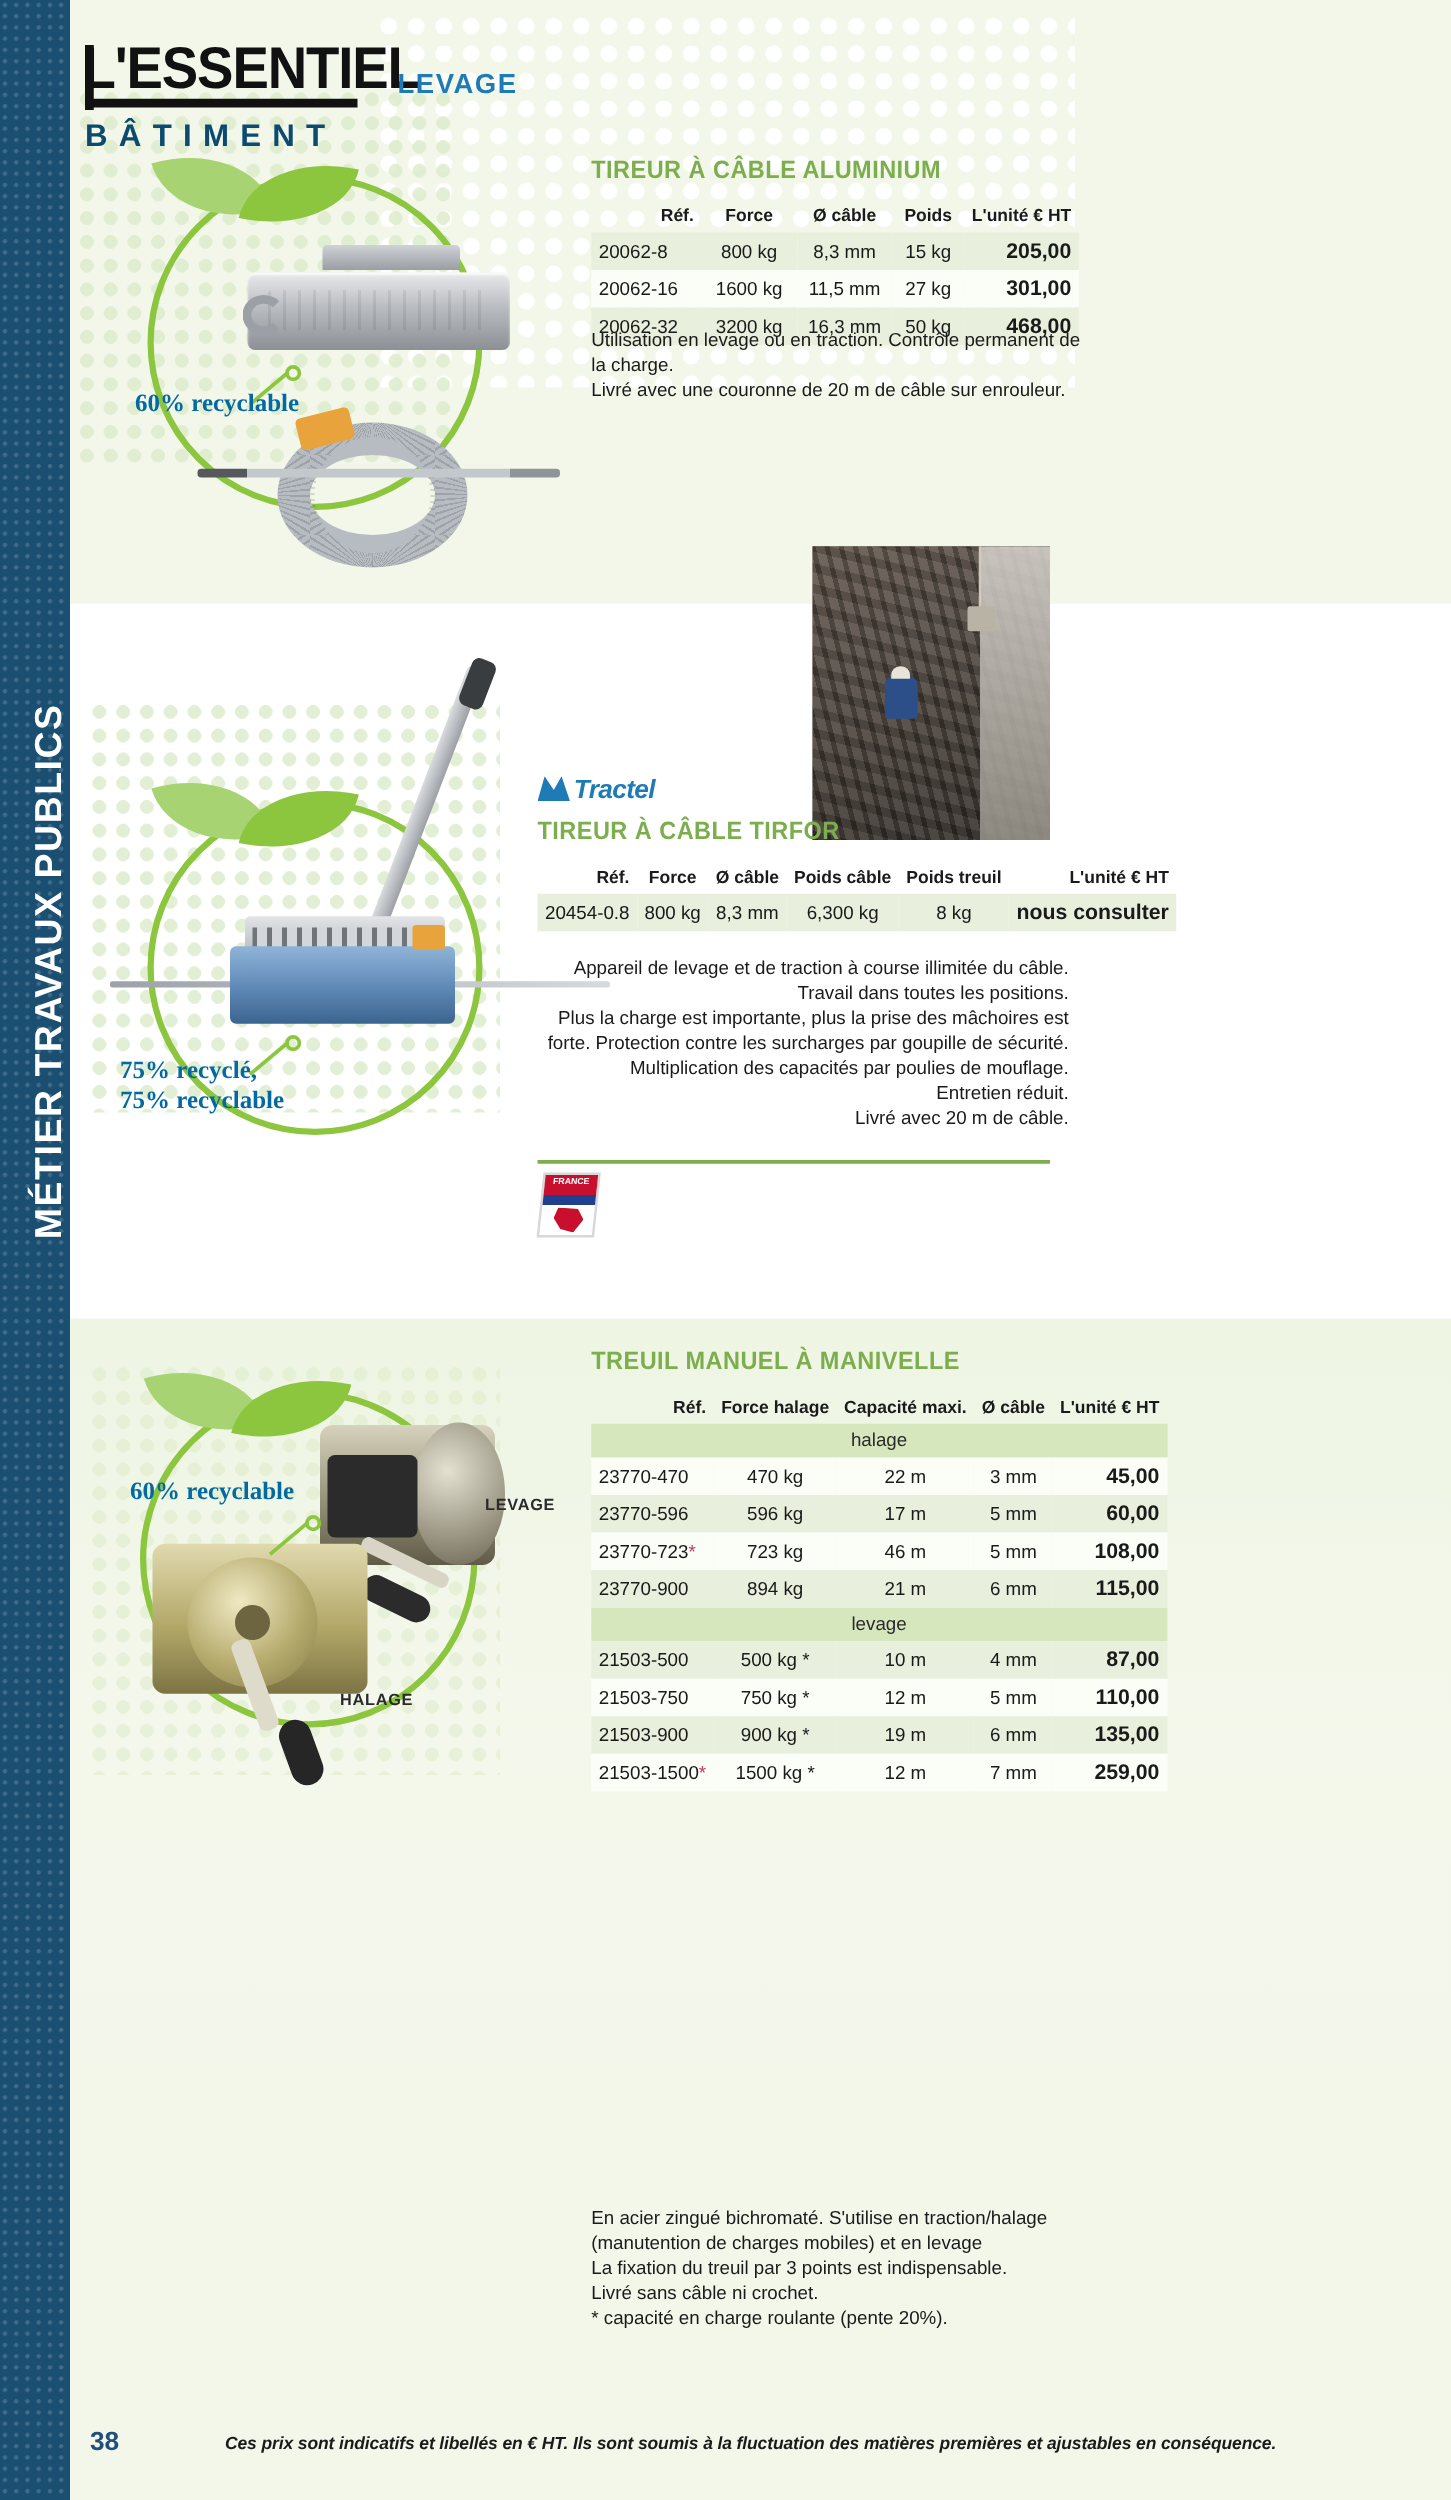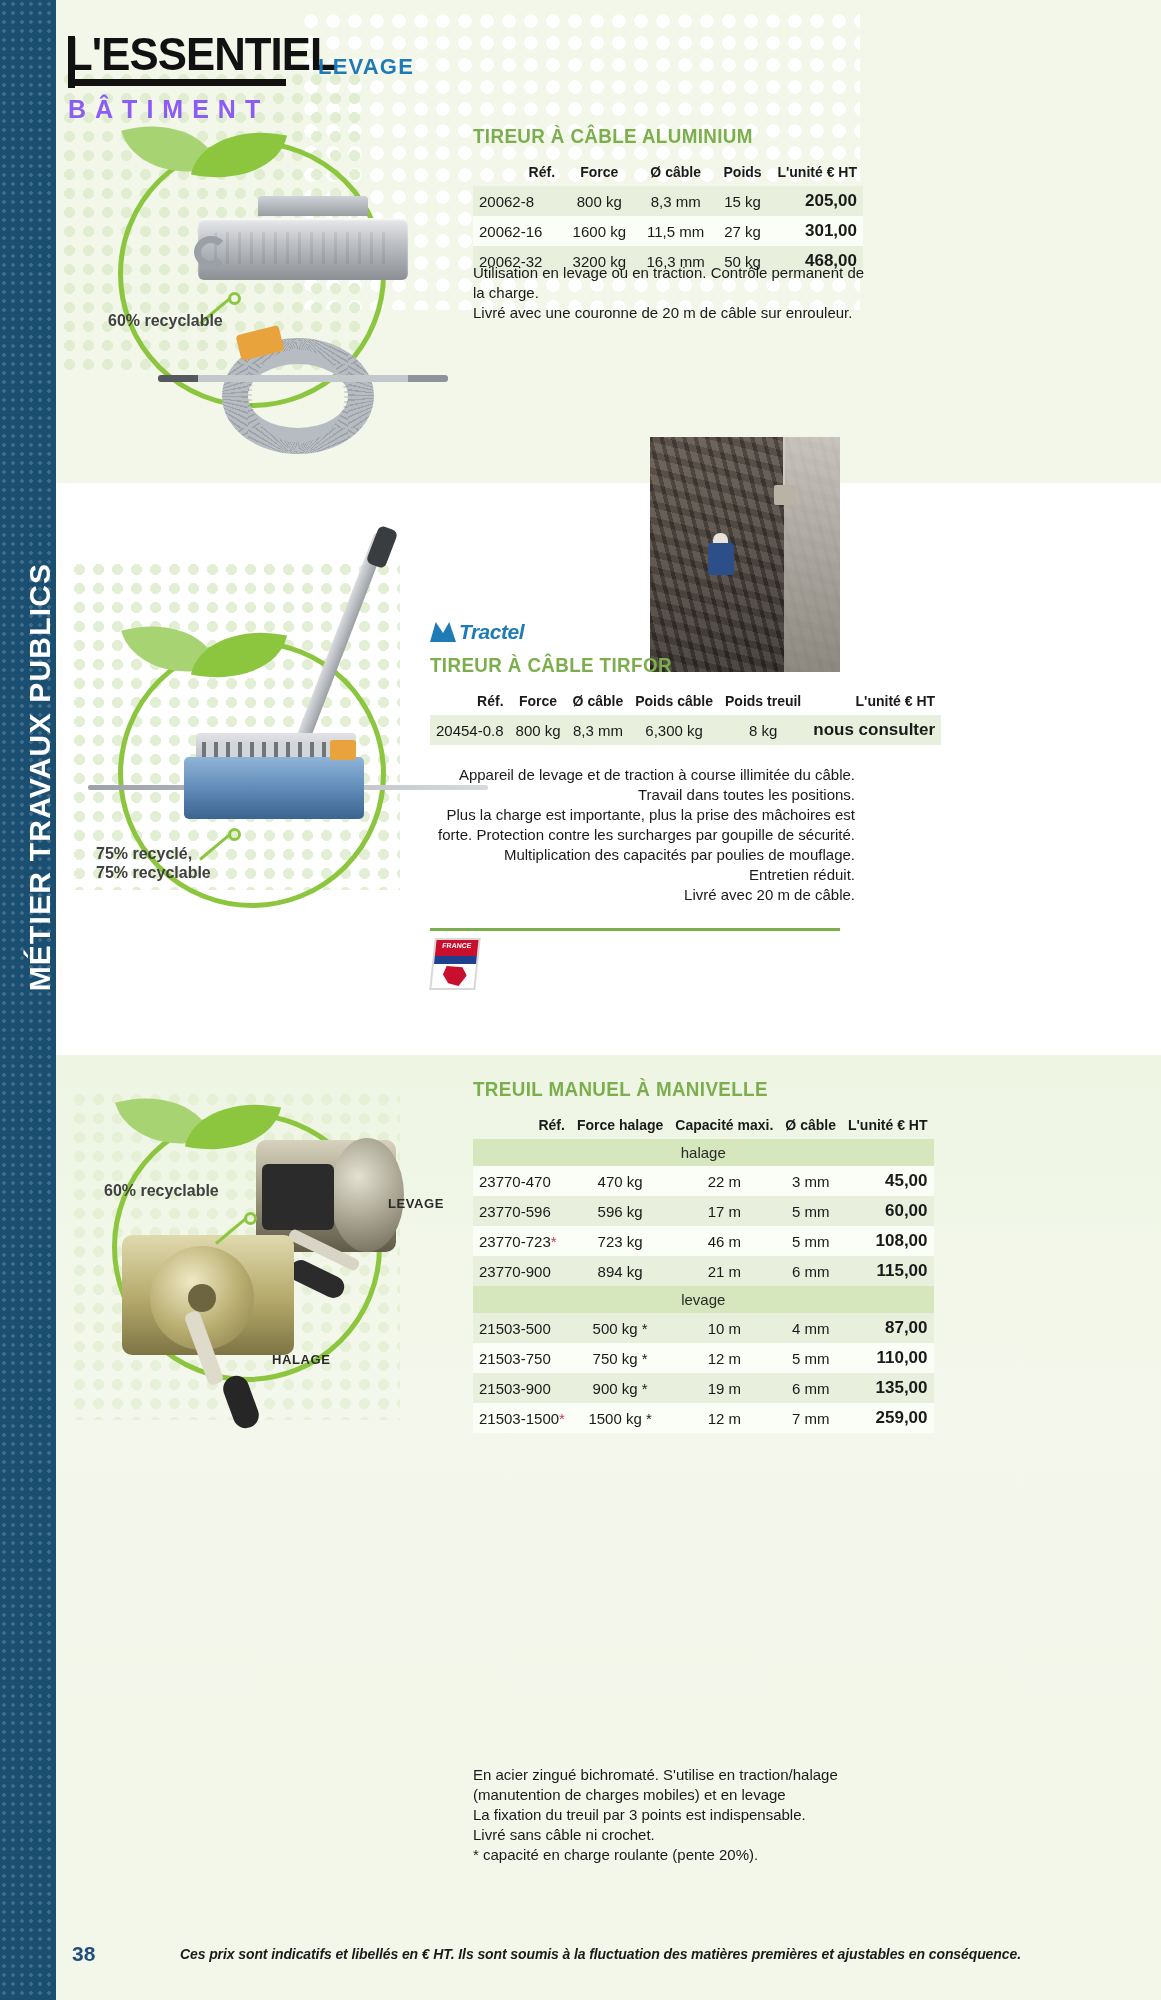--- a/index.html
+++ b/index.html
@@ -80,21 +80,21 @@
     transform: scaleX(0.93); transform-origin: left center;
   }
   .logo-underline {
     width: 218px; height: 7px; background: #111111; margin-top: 2px; margin-left: 2px;
   }
   .logo-lbar {
     position: absolute; left: 2px; top: 6px;
     width: 7px; height: 52px; background: #111;
   }
   .logo-sub {
-    font-size: 25px; font-weight: bold; color: #8b5cf6;
+    font-size: 25px; font-weight: bold; color: #0c4a6e;
     letter-spacing: 9px; margin-top: 9px; margin-left: 2px;
     font-family: "Liberation Sans", sans-serif;
   }
   .header-cat {
     position: absolute; left: 318px; top: 54px;
     font-size: 22px; font-weight: bold; color: #1f7bb6;
     letter-spacing: 1.2px;
   }
 
   
@@ -197,22 +197,23 @@
     position: absolute; left: 56px; top: 1055px;
     width: 1105px; height: 820px;
     background: linear-gradient(180deg,#eef5e3 0%, #f4f8ec 40%, #f2f7ea 100%);
   }
   .block3-text { position: absolute; left: 473px; top: 1078px; width: 400px; }
   .block3-desc { position: absolute; left: 473px; top: 1765px; width: 420px; }
 
   
   .eco {
     position: absolute;
-    font-size: 16px; font-weight: bold; color: #404040;
+    font-size: 20px; font-weight: bold; color: #0369a1;
     line-height: 1.18;
+    font-family: Liberation Serif, serif;
   }
   .leafring {
     position: absolute;
     border-radius: 50%;
     border: 5px solid #8cc63f;
   }
   .leaf {
     position: absolute;
     background: #a8d373;
     border-radius: 0 100% 0 100%;

